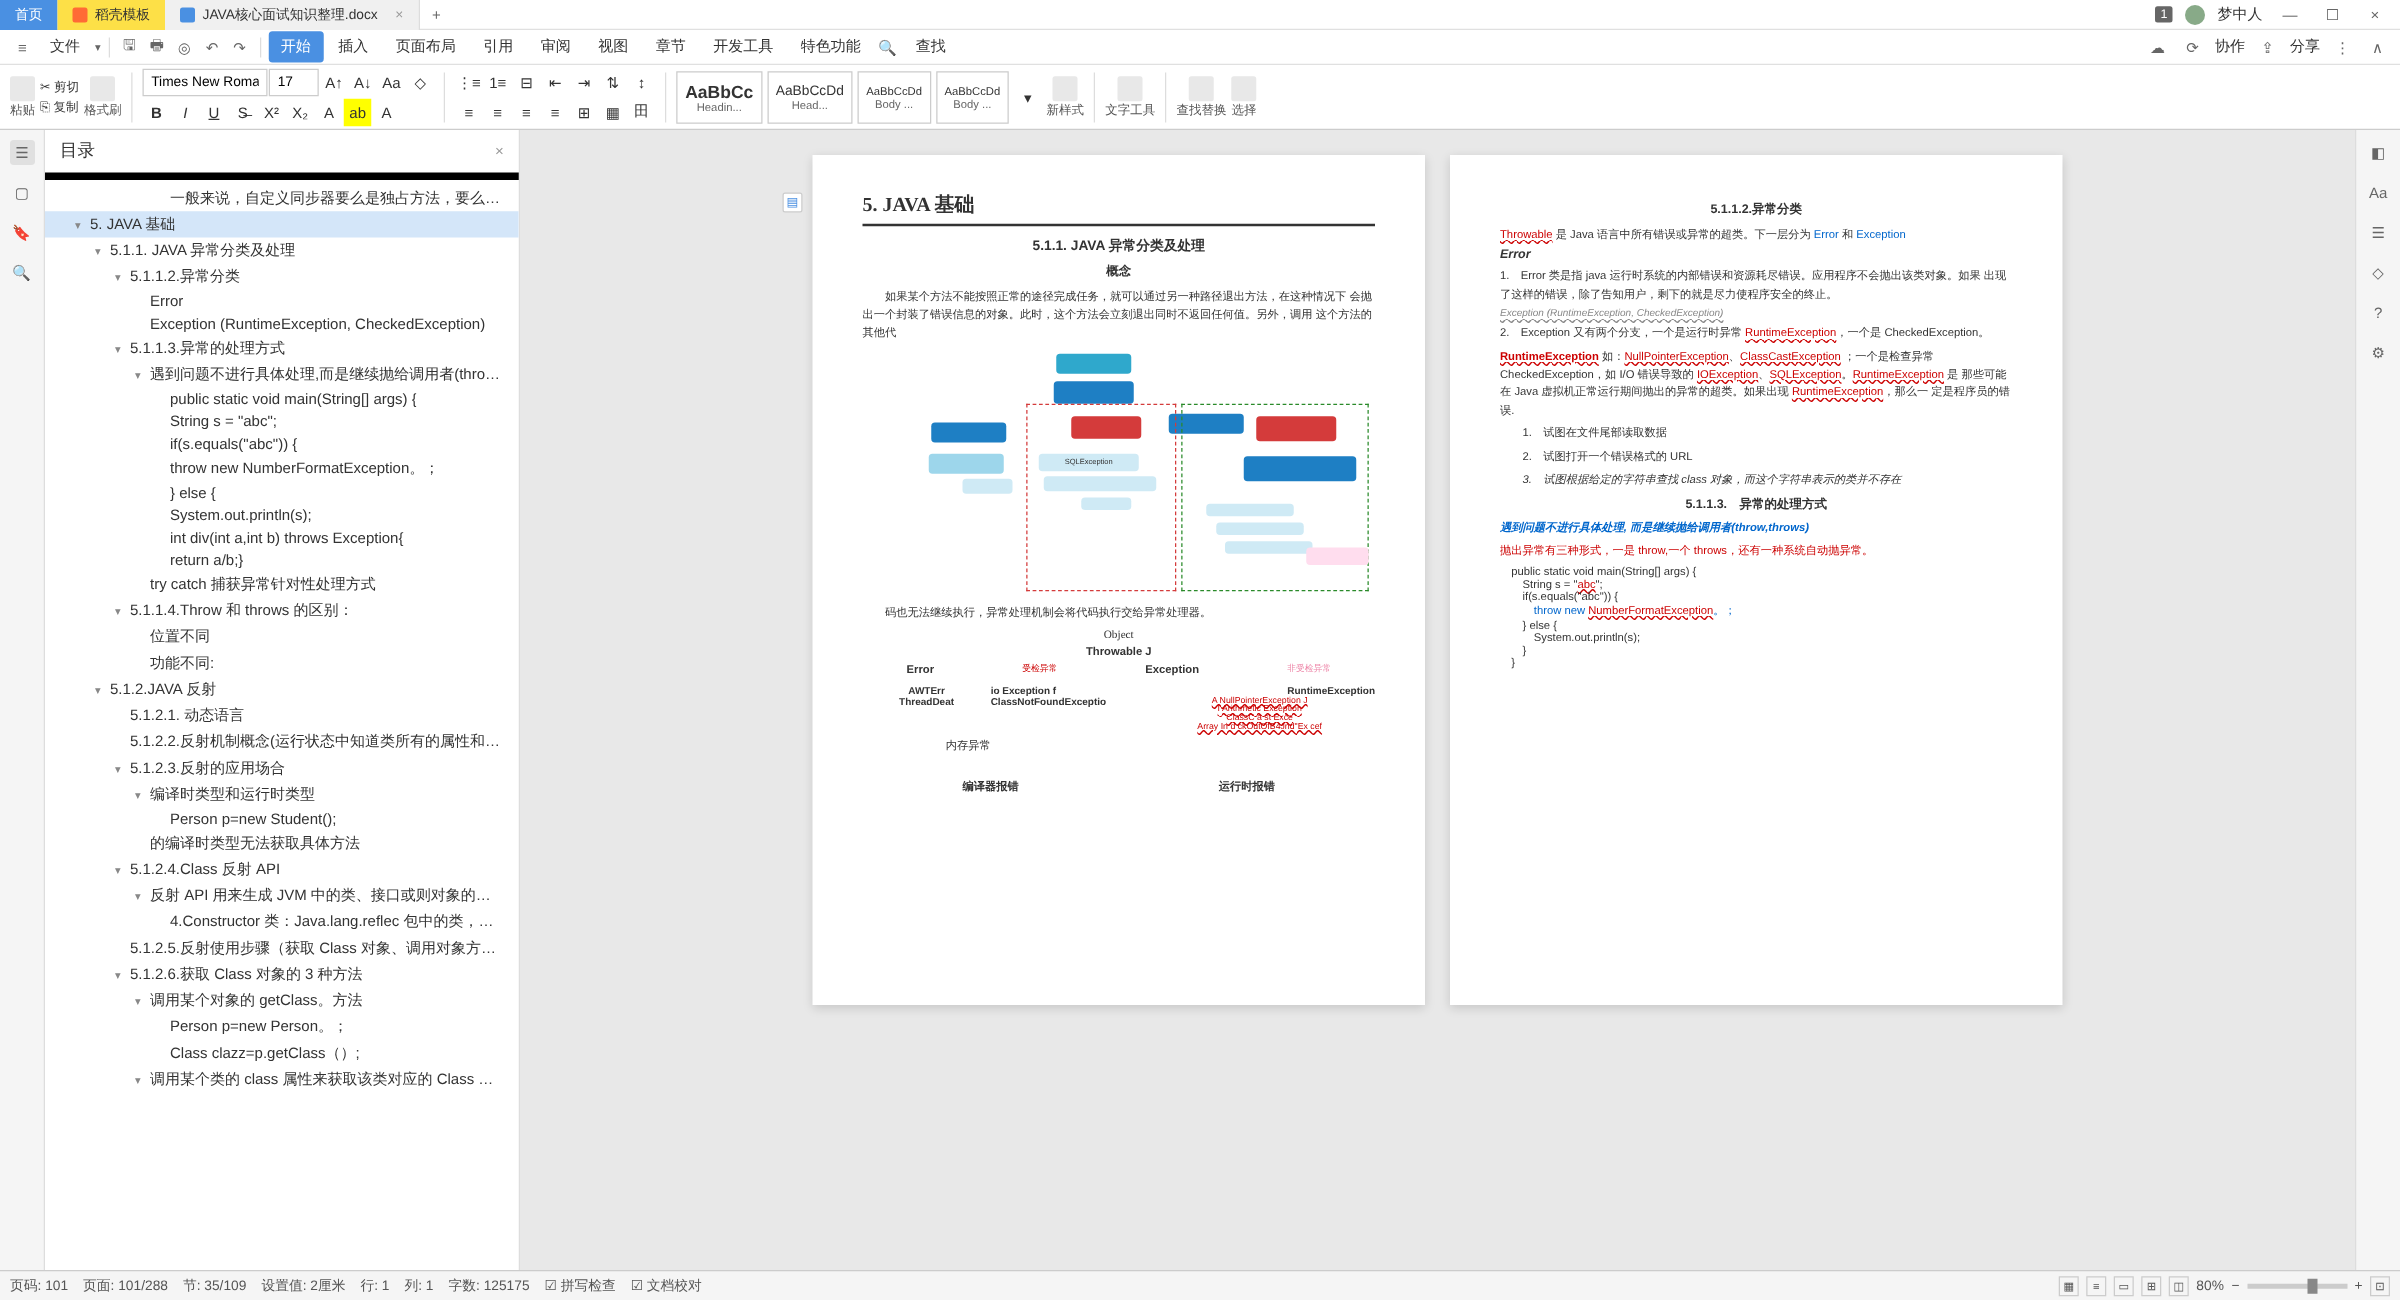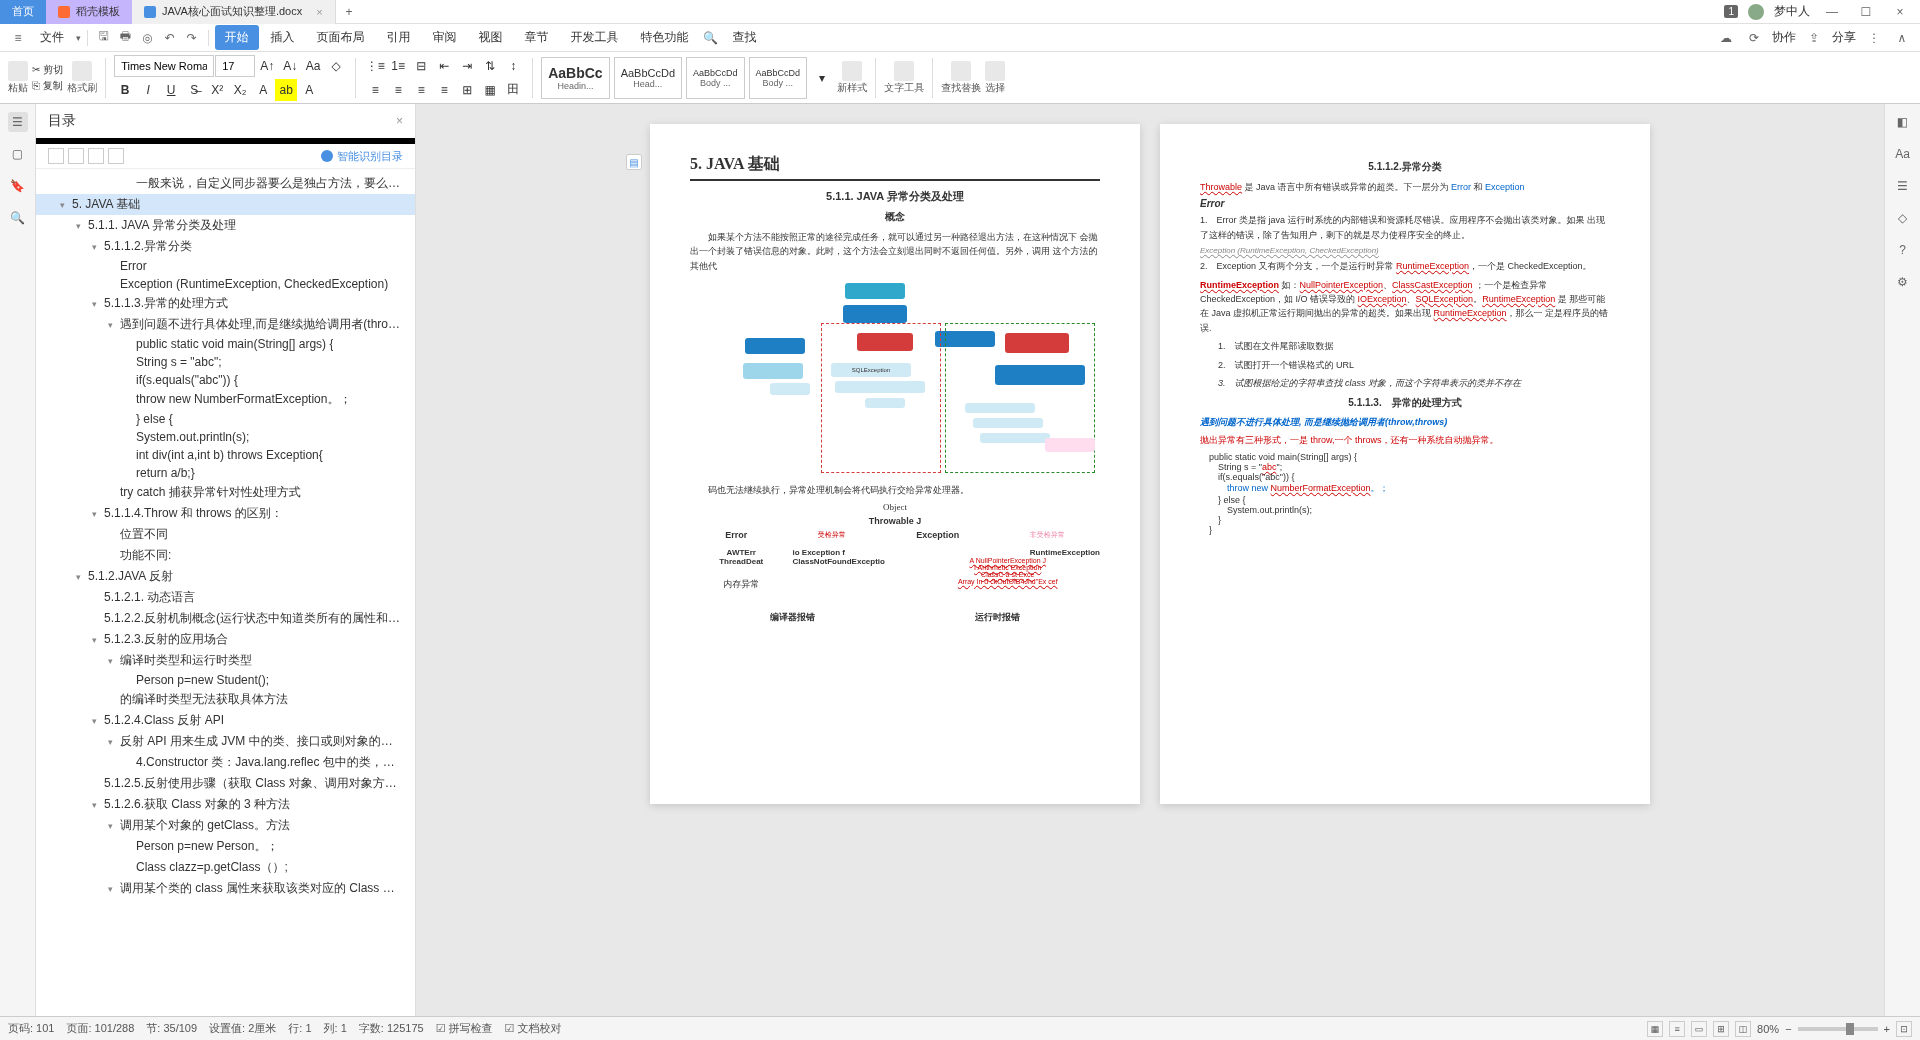--- a/index.html
+++ b/index.html
@@ -2,21 +2,21 @@
 <html><head>
 <meta charset="utf-8">
 <style>
 * { margin: 0; padding: 0; box-sizing: border-box; font-family: "Microsoft YaHei", sans-serif; }
 body { background: #fff; font-size: 12px; color: #333; overflow: hidden; }
 
 
 .titlebar { height: 24px; background: #fff; display: flex; align-items: center; border-bottom: 1px solid #e0e0e0; }
 .tab { height: 24px; padding: 0 12px; display: flex; align-items: center; gap: 6px; font-size: 11px; cursor: pointer; }
 .tab.home { background: #4a90e2; color: #fff; }
-.tab.templates { background: #c4b5fd; }
+.tab.templates { background: #fde047; }
 .tab.doc { background: #f0f0f0; border-right: 1px solid #ddd; }
 .tab-icon { width: 12px; height: 12px; }
 .tab-icon.orange { background: #ff6b35; border-radius: 2px; }
 .tab-icon.blue { background: #4a90e2; border-radius: 2px; }
 .tab-close { color: #999; margin-left: 8px; }
 .tab-add { padding: 0 10px; color: #666; }
 .titlebar-right { margin-left: auto; display: flex; align-items: center; gap: 10px; padding-right: 8px; }
 .badge { background: #666; color: #fff; padding: 1px 4px; border-radius: 2px; font-size: 10px; }
 .avatar { width: 16px; height: 16px; border-radius: 50%; background: #8a8; }
 .win-btn { width: 24px; text-align: center; color: #666; cursor: pointer; }
@@ -261,32 +261,20 @@
     <span class="rail-icon">▢</span>
     <span class="rail-icon">🔖</span>
     <span class="rail-icon">🔍</span>
   </div>
 
   <div class="toc-panel">
     <div class="toc-header">
       <span class="toc-title">目录</span>
       <span class="toc-close">×</span>
     </div>
-    <div class="toc-toolbar">
-      <div class="toc-view-btns">
-        <span class="toc-view-btn"></span>
-        <span class="toc-view-btn"></span>
-        <span class="toc-view-btn"></span>
-        <span class="toc-view-btn"></span>
-      </div>
-      <span class="toc-smart">
-          <span class="toc-smart-icon"></span>
-          <span>智能识别目录</span>
-        </span>
-    </div>
     <div class="toc-content" id="toc-content">
         <div class="toc-item l5">
           <span class="toc-expand"></span>
           <span class="toc-text">一般来说，自定义同步器要么是独占方法，要么是共享方...</span>
         </div>
         <div class="toc-item l1 selected">
           <span class="toc-expand">▾</span>
           <span class="toc-text">5. JAVA 基础</span>
         </div>
         <div class="toc-item l2">
@@ -462,21 +450,21 @@
         <div style="display:flex;justify-content:space-around;font-size:9px;font-family:'Times New Roman',serif;">
           <span><b>Error</b></span>
           <span style="color:#c00;font-size:7px;">受检异常</span>
           <span><b>Exception</b></span>
           <span style="color:#e8a;font-size:7px;">非受检异常</span>
         </div>
         <div style="display:flex;font-size:8px;font-family:'Times New Roman',serif;margin-top:8px;">
           <div style="width:25%;text-align:center;">
             <div><b>AWTErr</b></div>
             <div><b>ThreadDeat</b></div>
-            <div style="margin-top:12px;font-size:9px;">内存异常</div>
+            <div style="margin-top:24px;font-size:9px;text-align:right;">内存异常</div>
           </div>
           <div style="width:30%;text-align:left;">
             <div><b>io Exception f</b></div>
             <div><b>ClassNotFoundExceptio</b></div>
           </div>
           <div style="width:45%;text-align:center;">
             <div style="text-align:right;"><b>RuntimeException</b></div>
             <div class="ul-red" style="font-size:7px;">A NullPointerException  J</div>
             <div class="ul-red" style="font-size:7px;">I Arithmetic Exception</div>
             <div class="ul-red" style="font-size:7px;">ClassC a st Exce</div>

